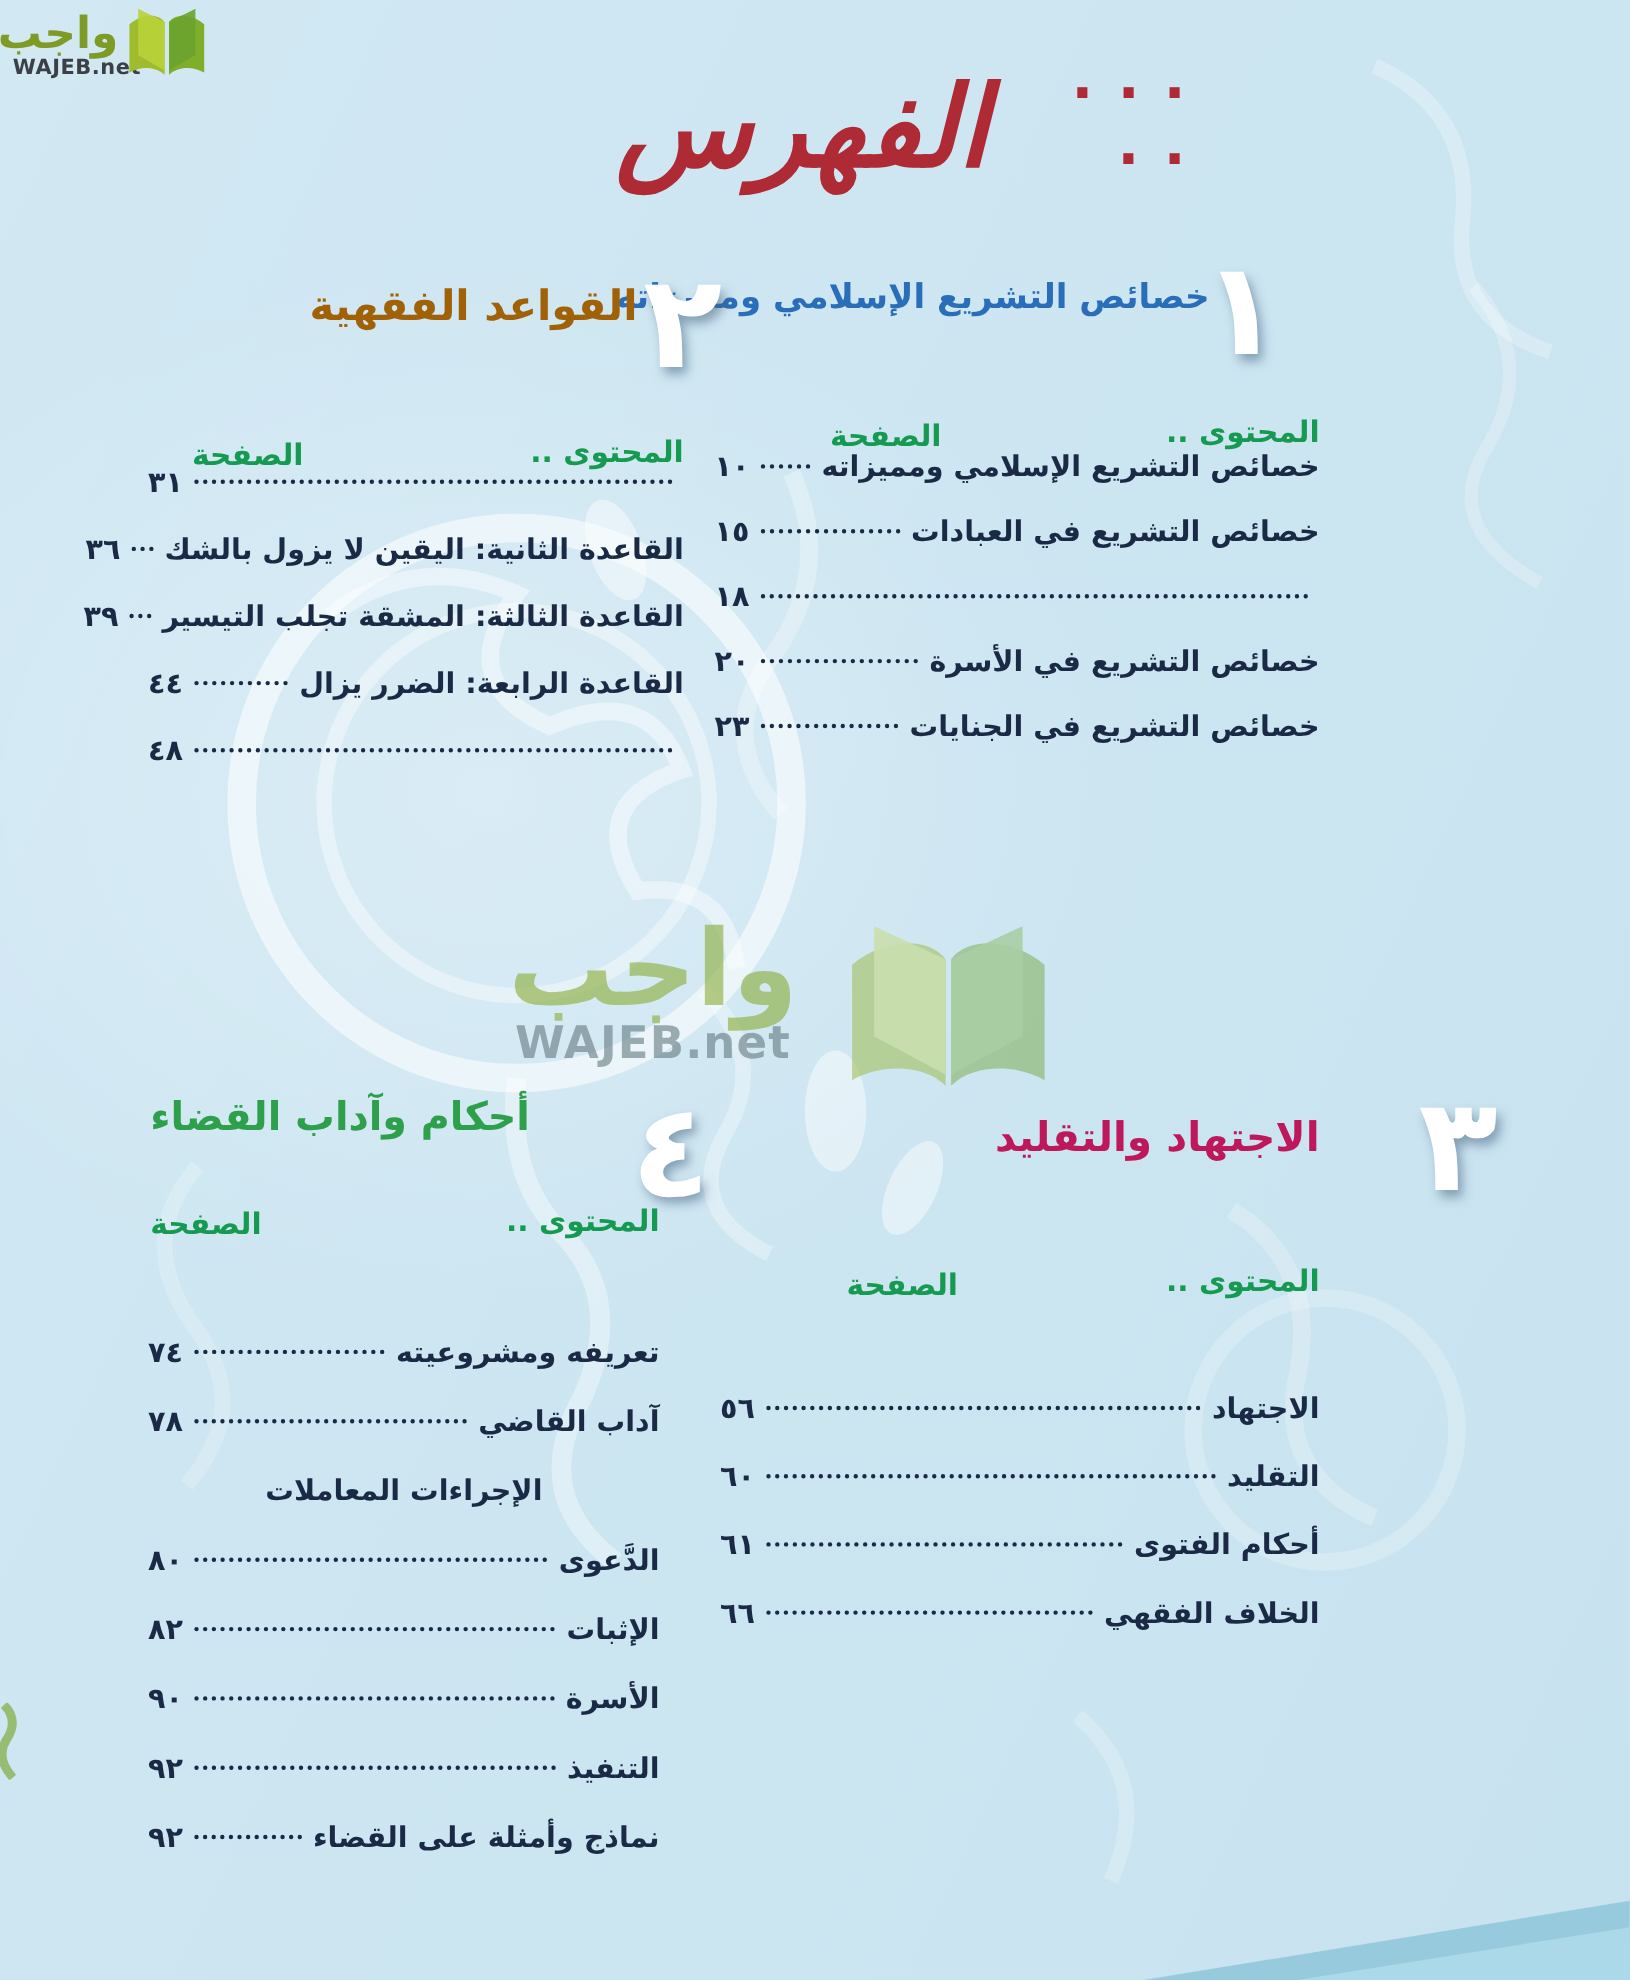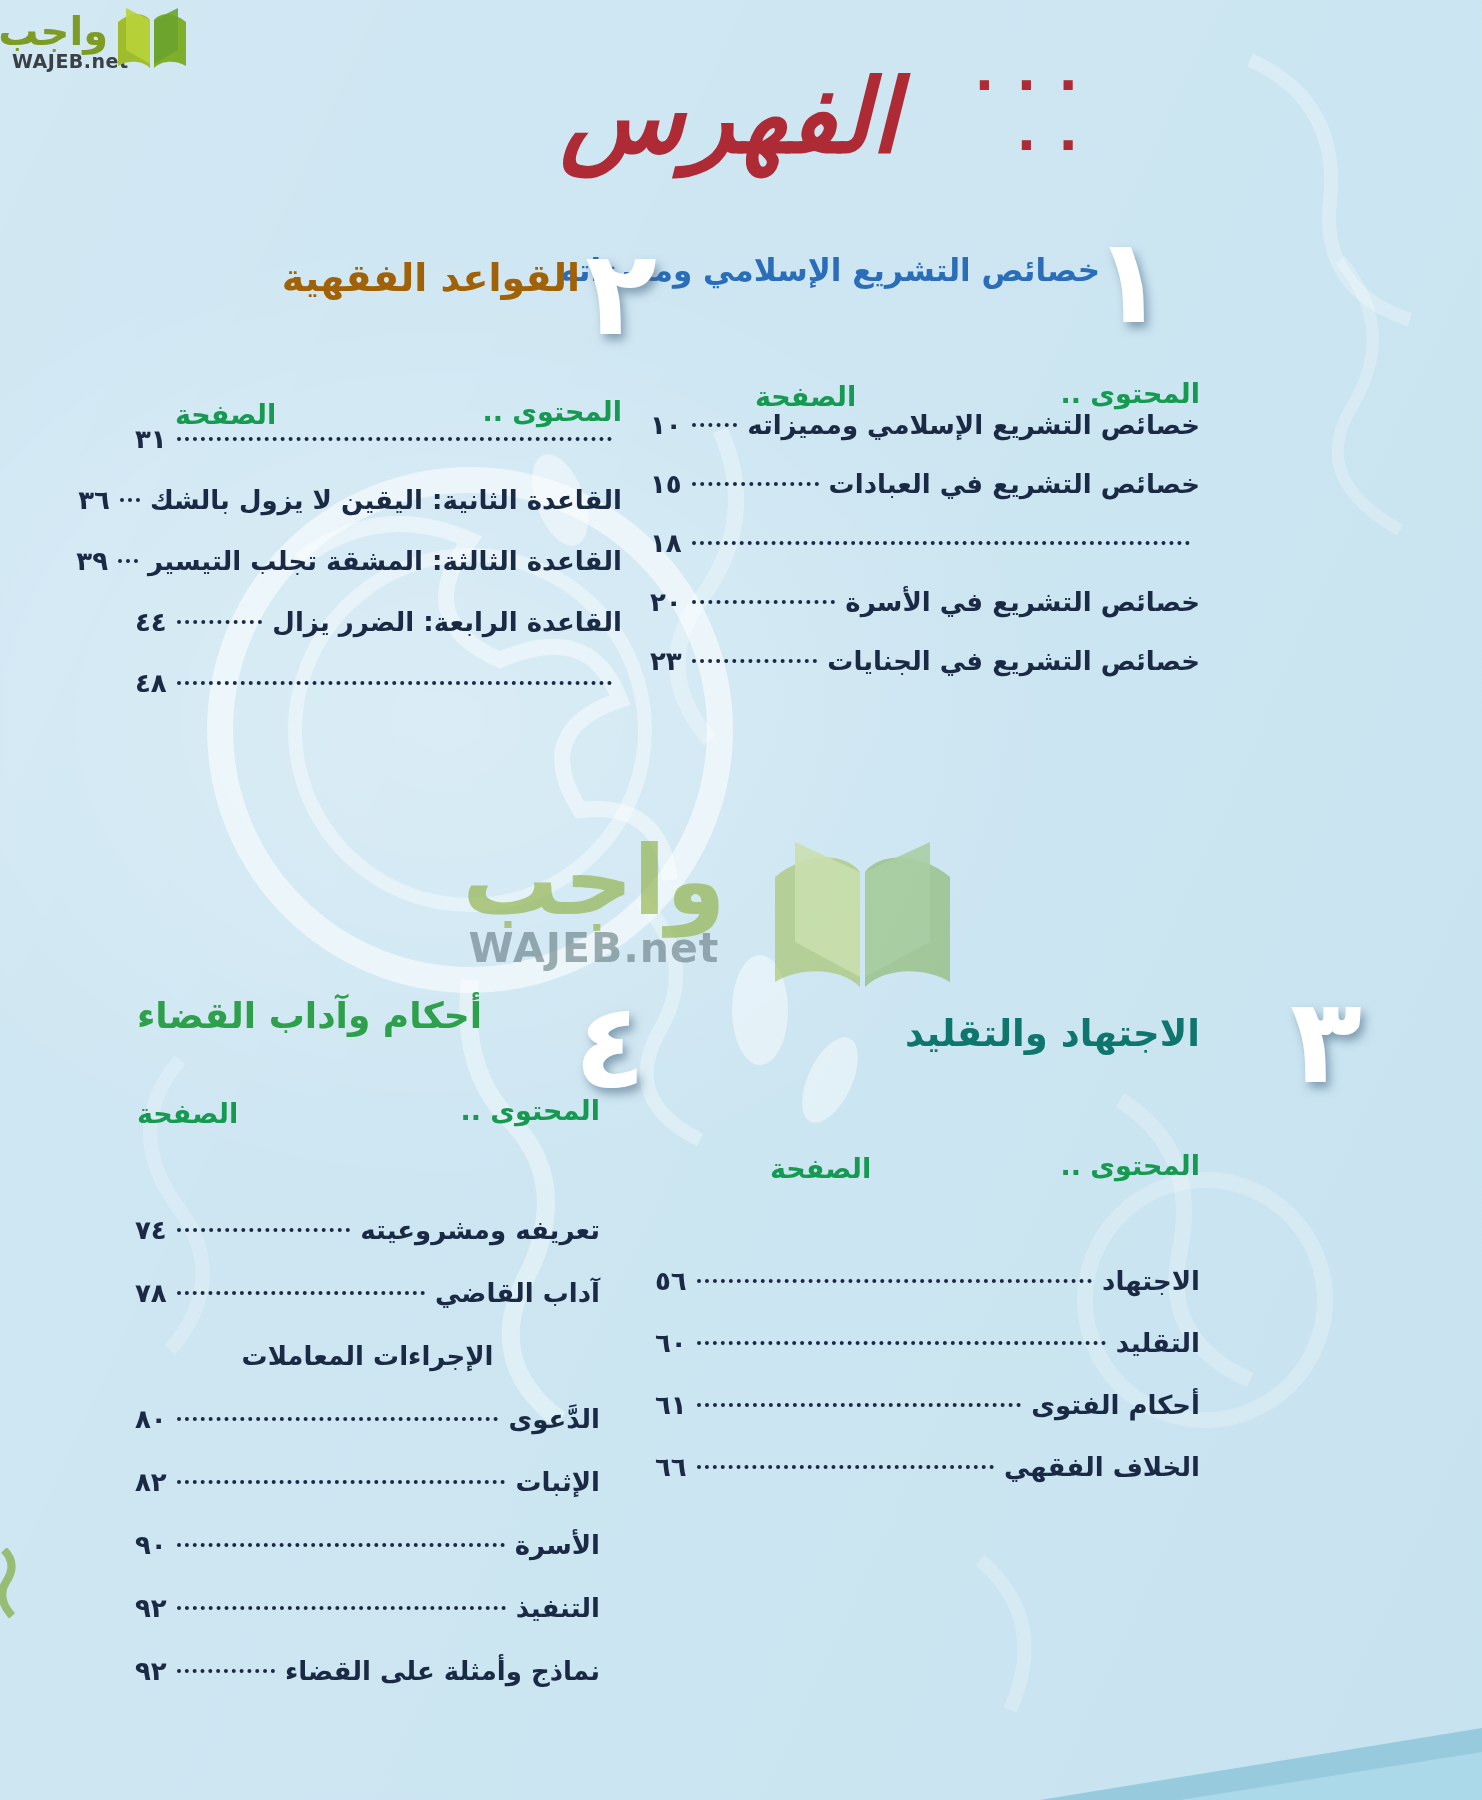--- a/index.html
+++ b/index.html
@@ -163,21 +163,21 @@
       </div>
       <div class="toc-row" style="margin-bottom: 31px;">
         <span class="dots"></span>
         <span class="pg">٤٨</span>
       </div>
     </div>
   </div>
 
 <div class="section" style="left:655px;top:1012px;width:545px;">
     <div class="sec-num" style="right: -162px; top: -30px;">٣</div>
-    <div class="sec-title" style="padding-left: 0px; padding-right: 0px; font-size: 37px; color: #0f766e;">الاجتهاد والتقليد</div>
+    <div class="sec-title" style="padding-left: 0px; padding-right: 0px; font-size: 37px; color: #be185d;">الاجتهاد والتقليد</div>
     <div class="cols" style="top: 138px;"><span class="col-content">المحتوى ..</span><span class="col-page" style="left: 115px;">الصفحة</span></div>
     <div class="items" style="top: 254px;">
       <div class="toc-row" style="margin-bottom: 32px;">
         <span class="lbl">الاجتهاد</span>
         <span class="dots"></span>
         <span class="pg">٥٦</span>
       </div>
       <div class="toc-row" style="margin-bottom: 32px;">
         <span class="lbl">التقليد</span>
         <span class="dots"></span>

